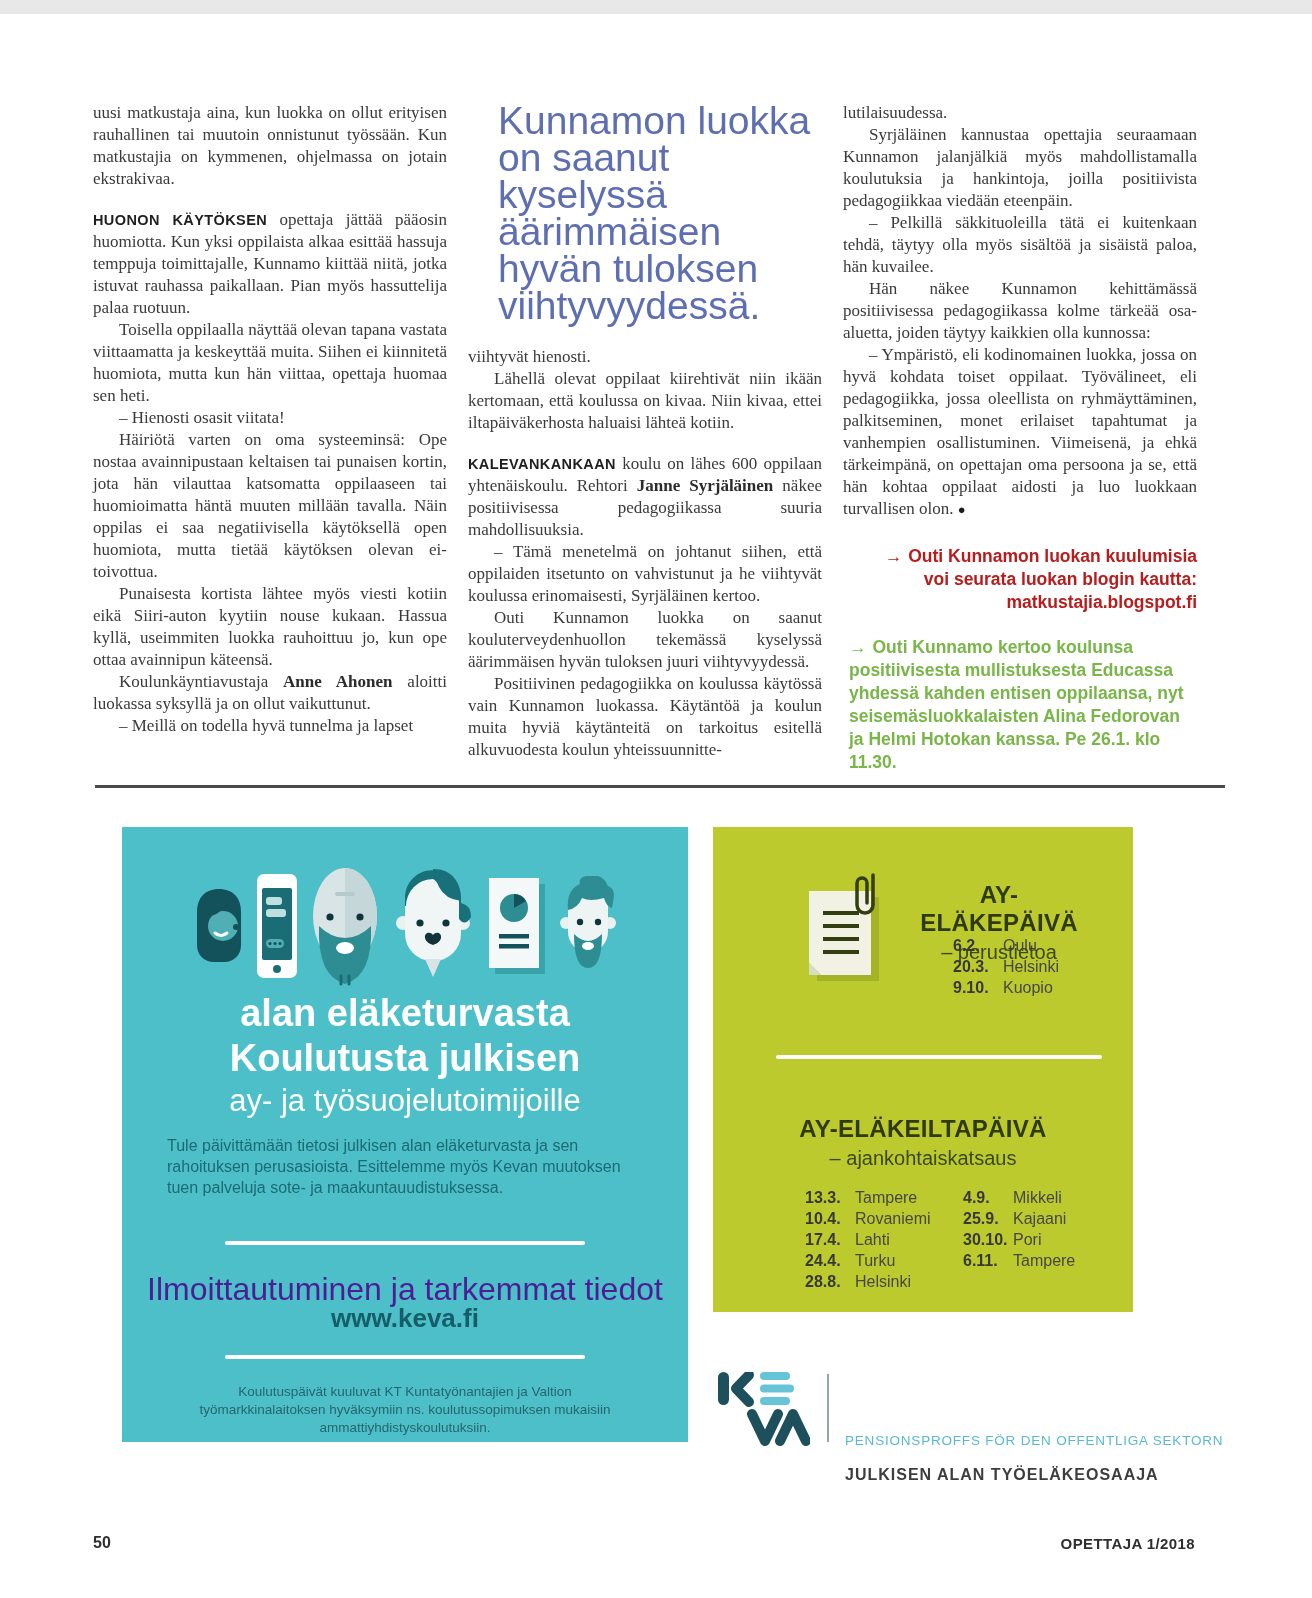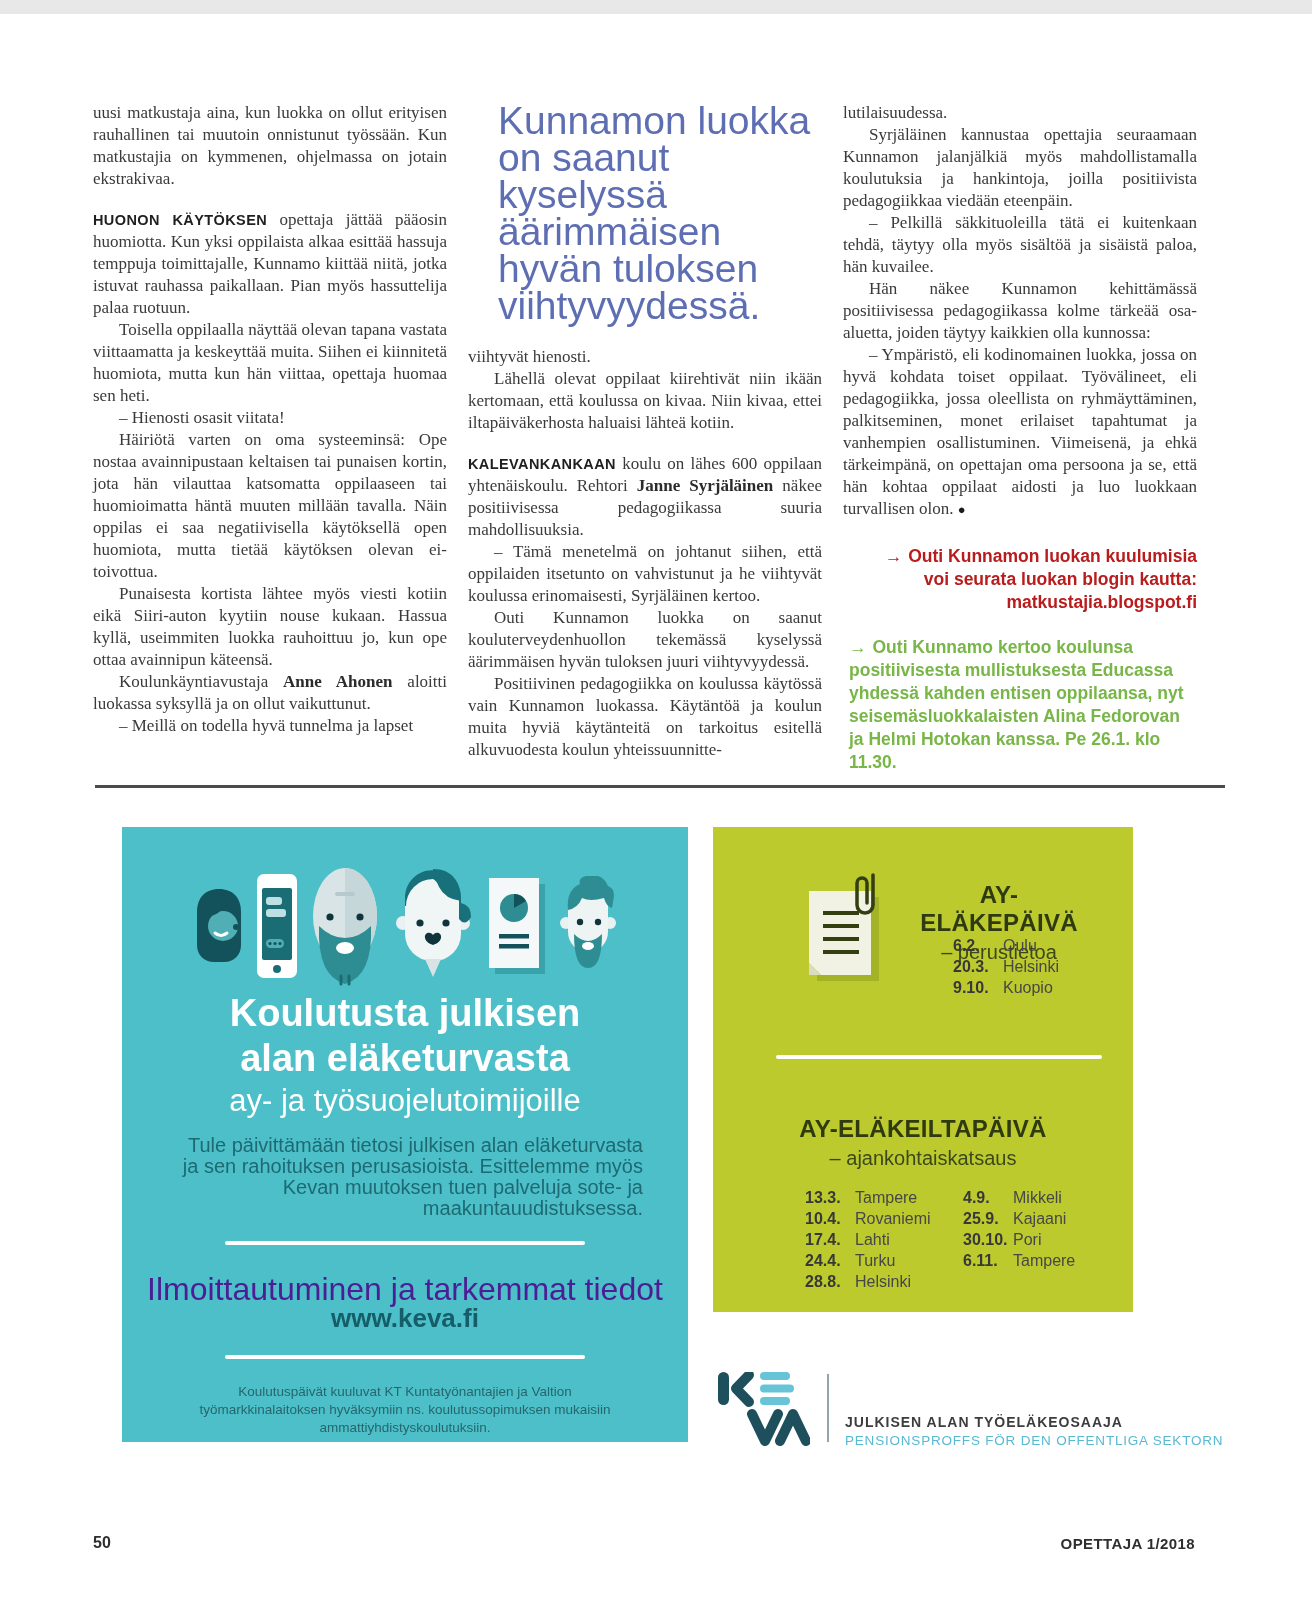--- a/index.html
+++ b/index.html
@@ -41,22 +41,22 @@
   .panel-teal{
     position:absolute;left:122px;top:813px;width:566px;height:615px;
     background:#4cbfc9;
   }
   .illus-row{position:absolute;top:36px;left:0;right:0;height:126px;
     display:flex;justify-content:center;align-items:center;gap:13px;}
   .ad-head{position:absolute;top:164px;left:0;right:0;text-align:center;
     color:#ffffff;font-weight:700;font-size:38px;line-height:45px;}
   .ad-subhead{position:absolute;top:256px;left:0;right:0;text-align:center;
     color:#ffffff;font-weight:400;font-size:31px;}
-  .ad-body{position:absolute;top:308px;left:45px;right:45px;text-align:right;
-    color:#1d6a73;font-size:20px;line-height:21px;}
+  .ad-body{position:absolute;top:308px;left:45px;right:45px;text-align:left;
+    color:#1d6a73;font-size:16px;line-height:21px;}
   .white-line{position:absolute;left:103px;width:360px;height:4px;border-radius:2px;background:#ffffff;}
   .wl-1{top:414px;} .wl-2{top:528px;}
   .ad-cta{position:absolute;top:444px;left:0;right:0;text-align:center;
     color:#4c1d95;font-weight:400;font-size:32px;}
   .ad-cta-url{position:absolute;top:476px;left:0;right:0;text-align:center;
     color:#155d68;font-weight:700;font-size:26px;}
   .ad-fine{position:absolute;top:556px;left:70px;right:70px;text-align:center;
     color:#27666d;font-size:13.5px;line-height:18px;}
   .panel-lime{
     position:absolute;left:713px;top:813px;width:420px;height:485px;
@@ -69,22 +69,22 @@
   .events{position:absolute;font-size:16px;line-height:21px;color:#474747;}
   .events .d{display:inline-block;width:50px;font-weight:700;color:#383838;}
   .ev1{left:240px;top:108px;}
   .lime-line{position:absolute;left:63px;top:228px;width:326px;height:4px;border-radius:2px;background:#ffffff;}
   .sec2-head{position:absolute;left:0;right:0;top:288px;text-align:center;}
   .ev2a{left:92px;top:360px;}
   .ev2b{left:250px;top:360px;}
   
   .keva-logo{position:absolute;left:718px;top:1358px;}
   .logo-divider{position:absolute;left:827px;top:1360px;width:2px;height:68px;background:#8fa6ad;}
-  .tagline1{position:absolute;left:845px;top:1400px;
-    font-weight:700;font-size:14px;letter-spacing:1px;color:#3d3d3d;}
+  .tagline1{position:absolute;left:845px;top:1452px;
+    font-weight:700;font-size:16px;letter-spacing:1px;color:#3d3d3d;}
   .tagline2{position:absolute;left:845px;top:1419px;
     font-weight:400;font-size:13.5px;letter-spacing:.8px;color:#58b9d3;}
   
   .footer-num{position:absolute;left:93px;top:1520px;
     font-weight:700;font-size:16px;color:#2e2e2e;}
   .footer-issue{position:absolute;right:117px;top:1521px;
     font-weight:700;font-size:15px;letter-spacing:.4px;color:#2e2e2e;}
 </style>
 </head>
 <body>
@@ -199,22 +199,22 @@
         <rect x="8" y="10" width="40" height="66" rx="20" fill="#eef4f4"></rect>
         <path d="M8 34q-2-20 12-26q-2-6 6-8q16-4 22 10q6 2 6 10l-2 12q-6-2-8-10q-14 4-22 0q-4 10-14 12Z" fill="#2e8d92"></path>
         <circle cx="20" cy="46" r="3.2" fill="#11343c"></circle>
           <circle cx="38" cy="46" r="3.2" fill="#11343c"></circle>
         <path d="M14 58q0 34 14 34q14 0 14-34q-7 7-14 7q-7 0-14-7Z" fill="#2e8d92"></path>
         <ellipse cx="28" cy="70" rx="6" ry="4" fill="#ffffff"></ellipse>
       </svg>
     </div>
 
     <div class="ad-head">
+      <div>alan eläketurvasta</div>
       <div>Koulutusta julkisen</div>
-      <div>alan eläketurvasta</div>
     </div>
     <div class="ad-subhead">ay- ja työsuojelutoimijoille</div>
     <div class="ad-body">Tule päivittämään tietosi julkisen alan eläketurvasta ja sen rahoituksen perusasioista. Esittelemme myös Kevan muutoksen tuen palveluja sote- ja maakuntauudistuksessa.</div>
     <div class="white-line wl-1"></div>
     <div class="ad-cta">Ilmoittautuminen ja tarkemmat tiedot</div>
     <div class="ad-cta-url">www.keva.fi</div>
     <div class="white-line wl-2"></div>
     <div class="ad-fine">Koulutuspäivät kuuluvat KT Kuntatyönantajien ja Valtion työmarkkinalaitoksen hyväksymiin ns. koulutussopimuksen mukaisiin ammattiyhdistyskoulutuksiin.</div>
   </div>
 

